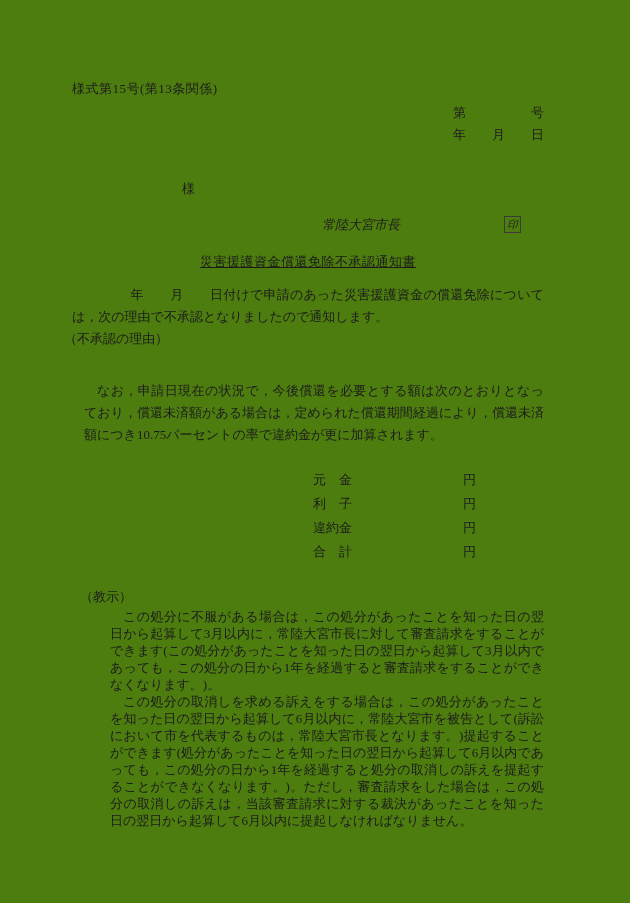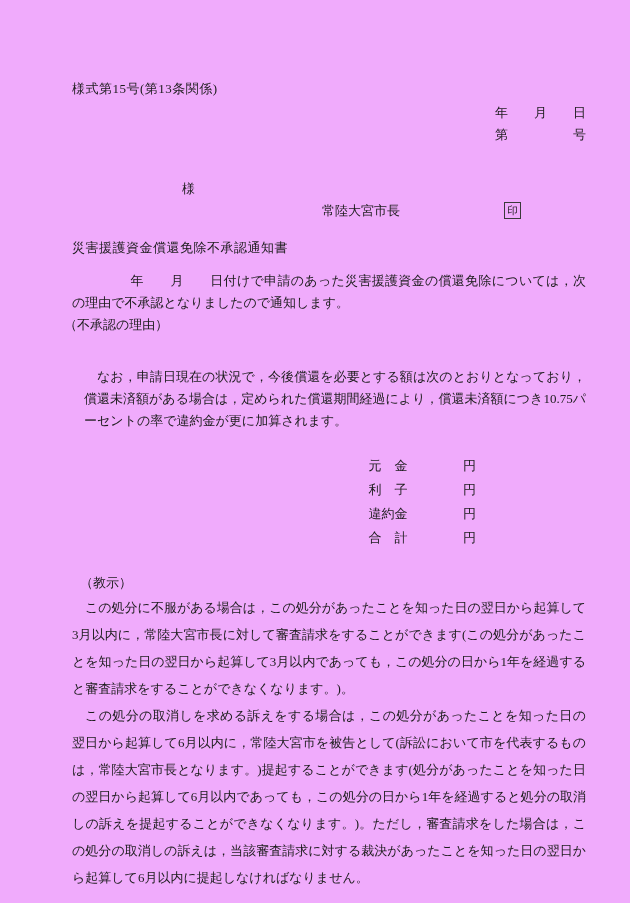--- a/index.html
+++ b/index.html
@@ -5,60 +5,63 @@
   html, body {
     margin: 0;
     padding: 0;
     background: #ffffff;
   }
   .page {
     position: relative;
     width: 630px;
     height: 903px;
     box-sizing: border-box;
-    background: #f0abfc;
+    background: #4d7c0f;
     color: #1c1c1c;
     font-family: "Liberation Serif", "DejaVu Serif", serif;
     font-size: 13px;
     line-height: 22px;
-    padding: 78px 44px 0 72px;
+    padding: 78px 86px 0 72px;
     overflow: hidden;
   }
   .form-no {
     letter-spacing: 0.5px;
   }
   .header-right {
     text-align: right;
     margin-top: 2px;
   }
   .addressee {
     margin-top: 32px;
     padding-left: 110px;
   }
   .sender-line {
     position: relative;
-    margin-top: 0;
+    margin-top: 14px;
     padding-left: 250px;
+    font-style: italic;
   }
   .seal {
     position: absolute;
     left: 432px;
     top: 2px;
     width: 15px;
     height: 15px;
     border: 1px solid #3a3a3a;
     display: flex;
     align-items: center;
     justify-content: center;
     font-size: 10.5px;
     line-height: 15px;
   }
   .doc-title {
     margin-top: 15px;
+    text-align: center;
     letter-spacing: 0.5px;
+    text-decoration: underline;
   }
   p {
     margin: 0;
   }
   .intro {
     margin-top: 11px;
     text-indent: 4.5em;
     text-align: justify;
   }
   .reason-heading {
@@ -67,49 +70,49 @@
   .note {
     margin-top: 30px;
     text-indent: 1em;
     text-align: justify;
     margin-left: 12px;
   }
   .amounts {
     margin-top: 22px;
     padding-left: 241px;
     line-height: 24px;
-    text-align: center;
   }
   .amount-row {
     display: flex;
   }
   .amount-label {
     width: 150px;
   }
   .notice-heading {
     margin-top: 22px;
     text-indent: 1em;
     margin-left: -5px;
   }
   .notice-para {
     text-indent: 1em;
     text-align: justify;
-    line-height: 27px;
+    line-height: 17px;
+    margin-left: 38px;
   }
 </style>
 </head>
 <body>
 
 <div class="page">
 
   <div class="form-no">様式第15号(第13条関係)</div>
 
   <div class="header-right">
+    <div>第　　　　　号</div>
     <div>年　　月　　日</div>
-    <div>第　　　　　号</div>
   </div>
 
   <div class="addressee">様</div>
 
   <div class="sender-line">
     <span>常陸大宮市長</span>
     <span class="seal">印</span>
   </div>
 
   <div class="doc-title">災害援護資金償還免除不承認通知書</div>

